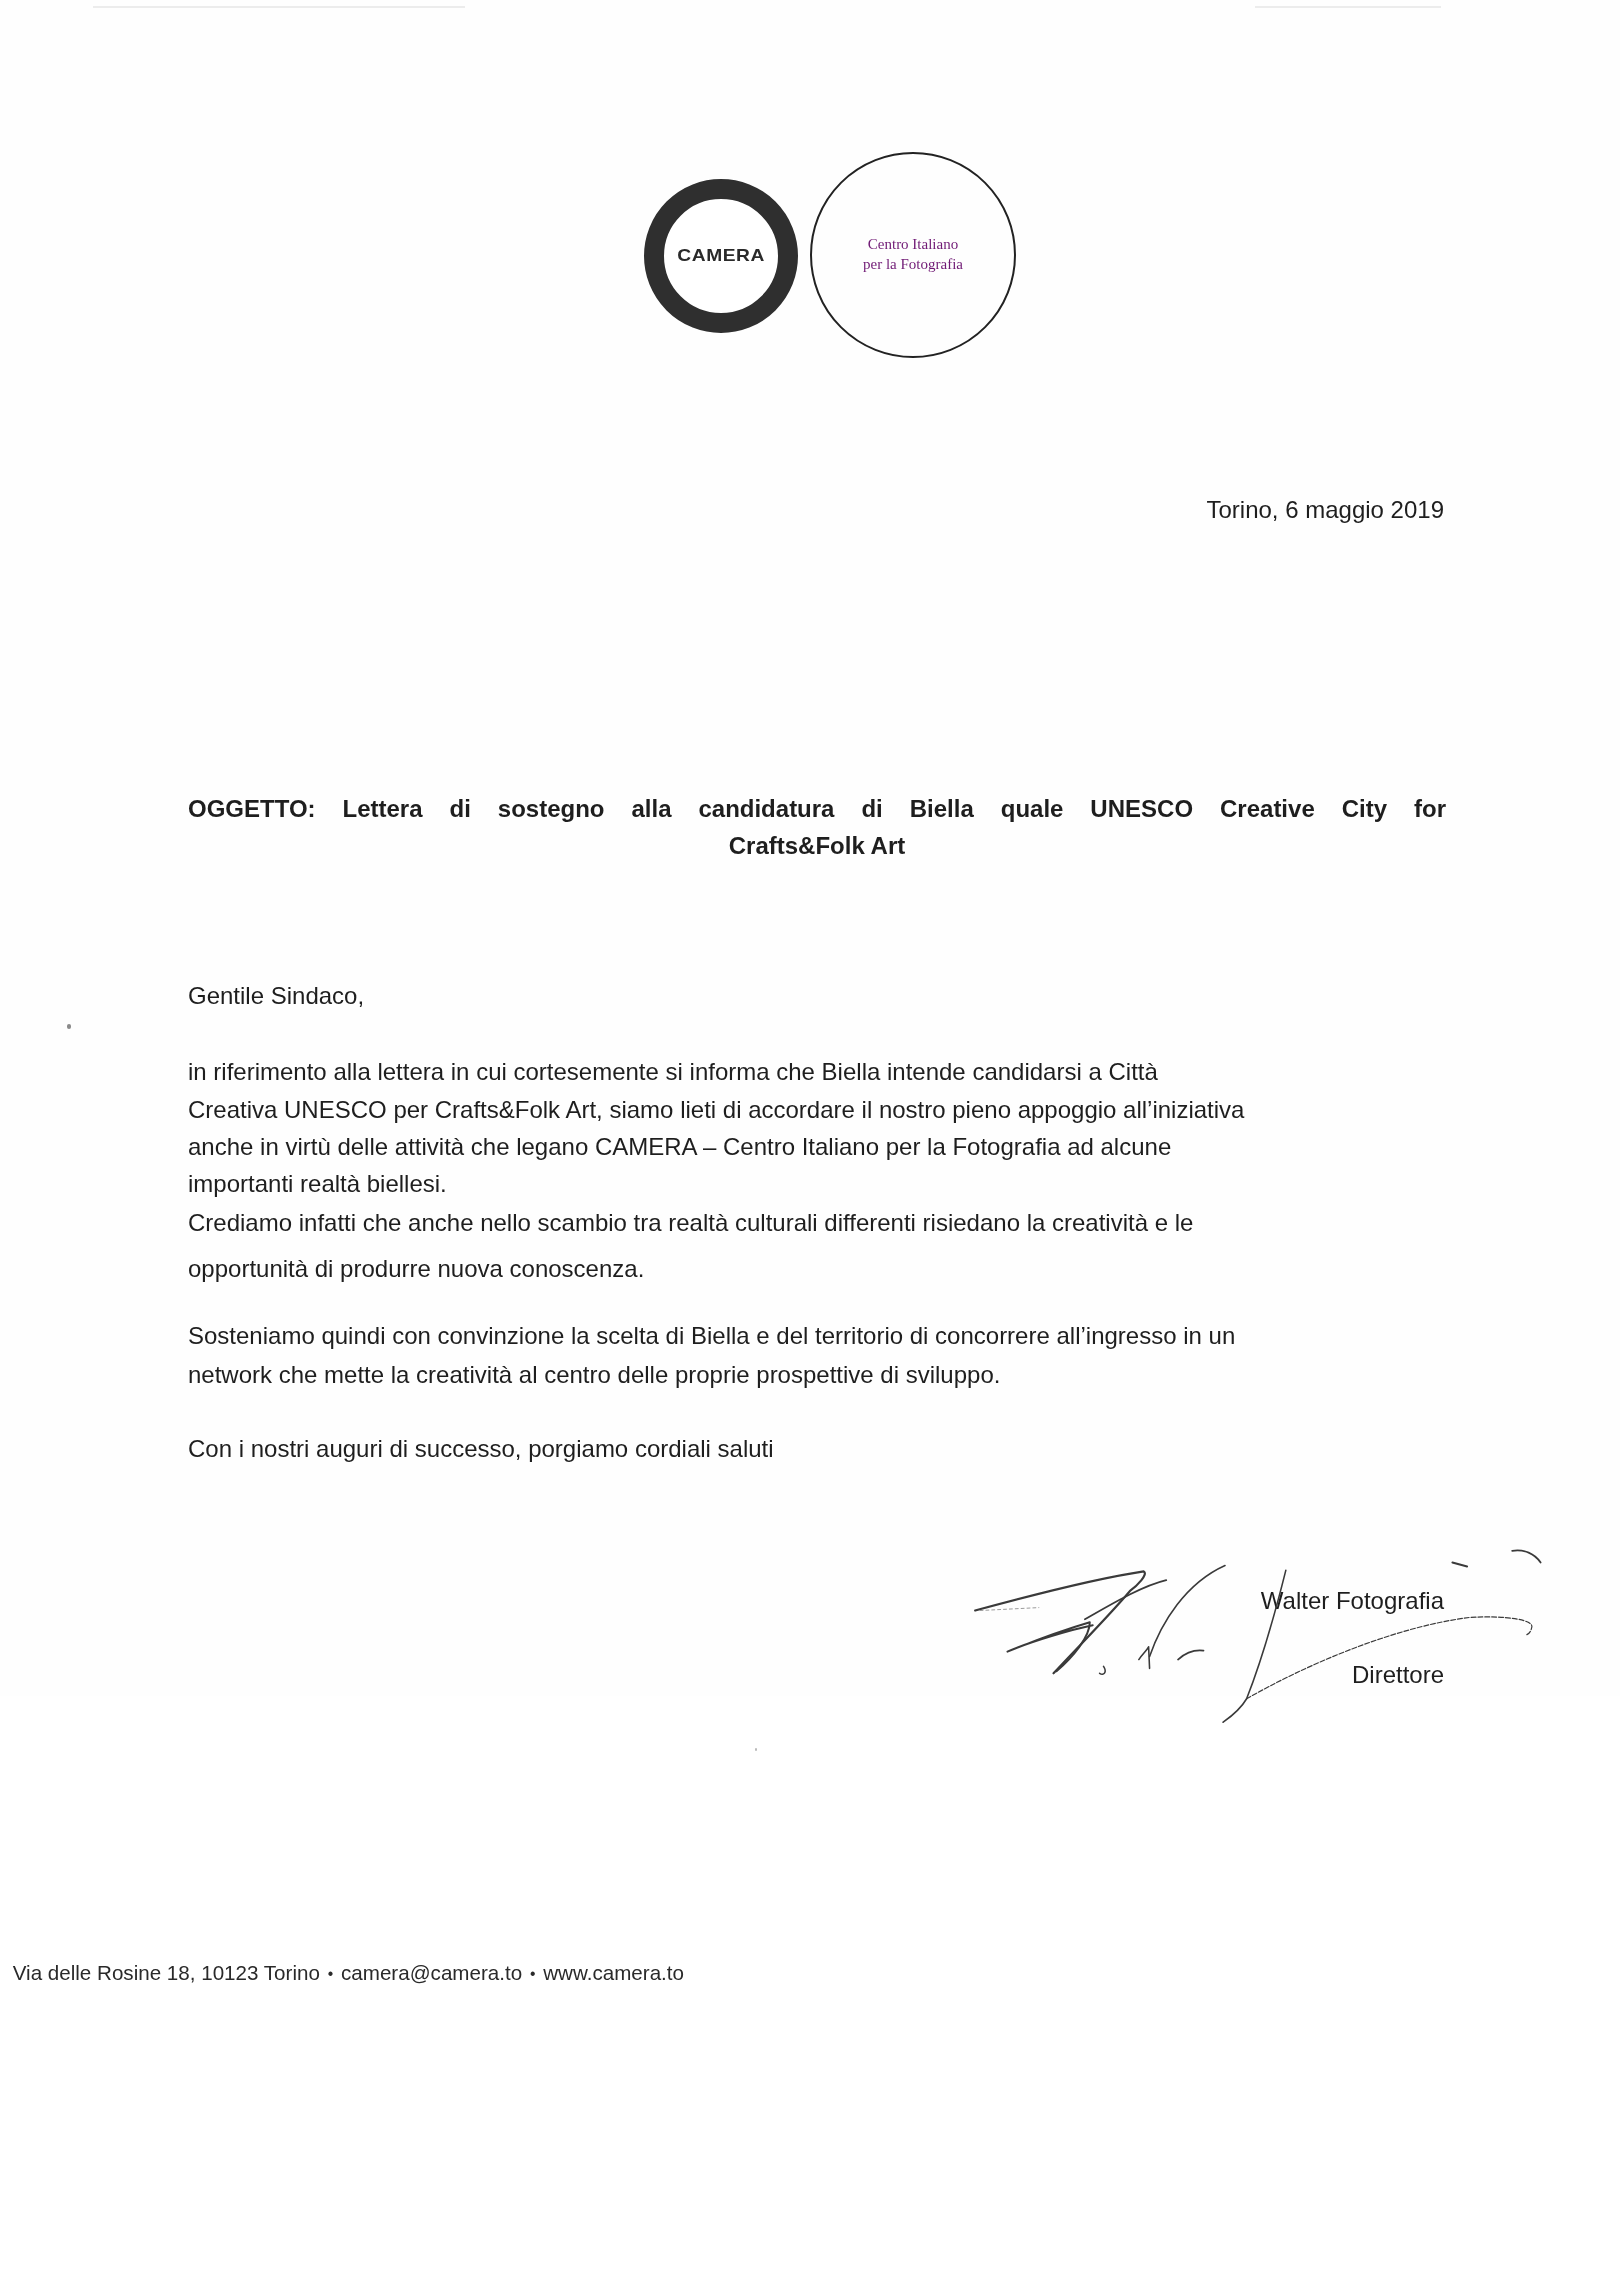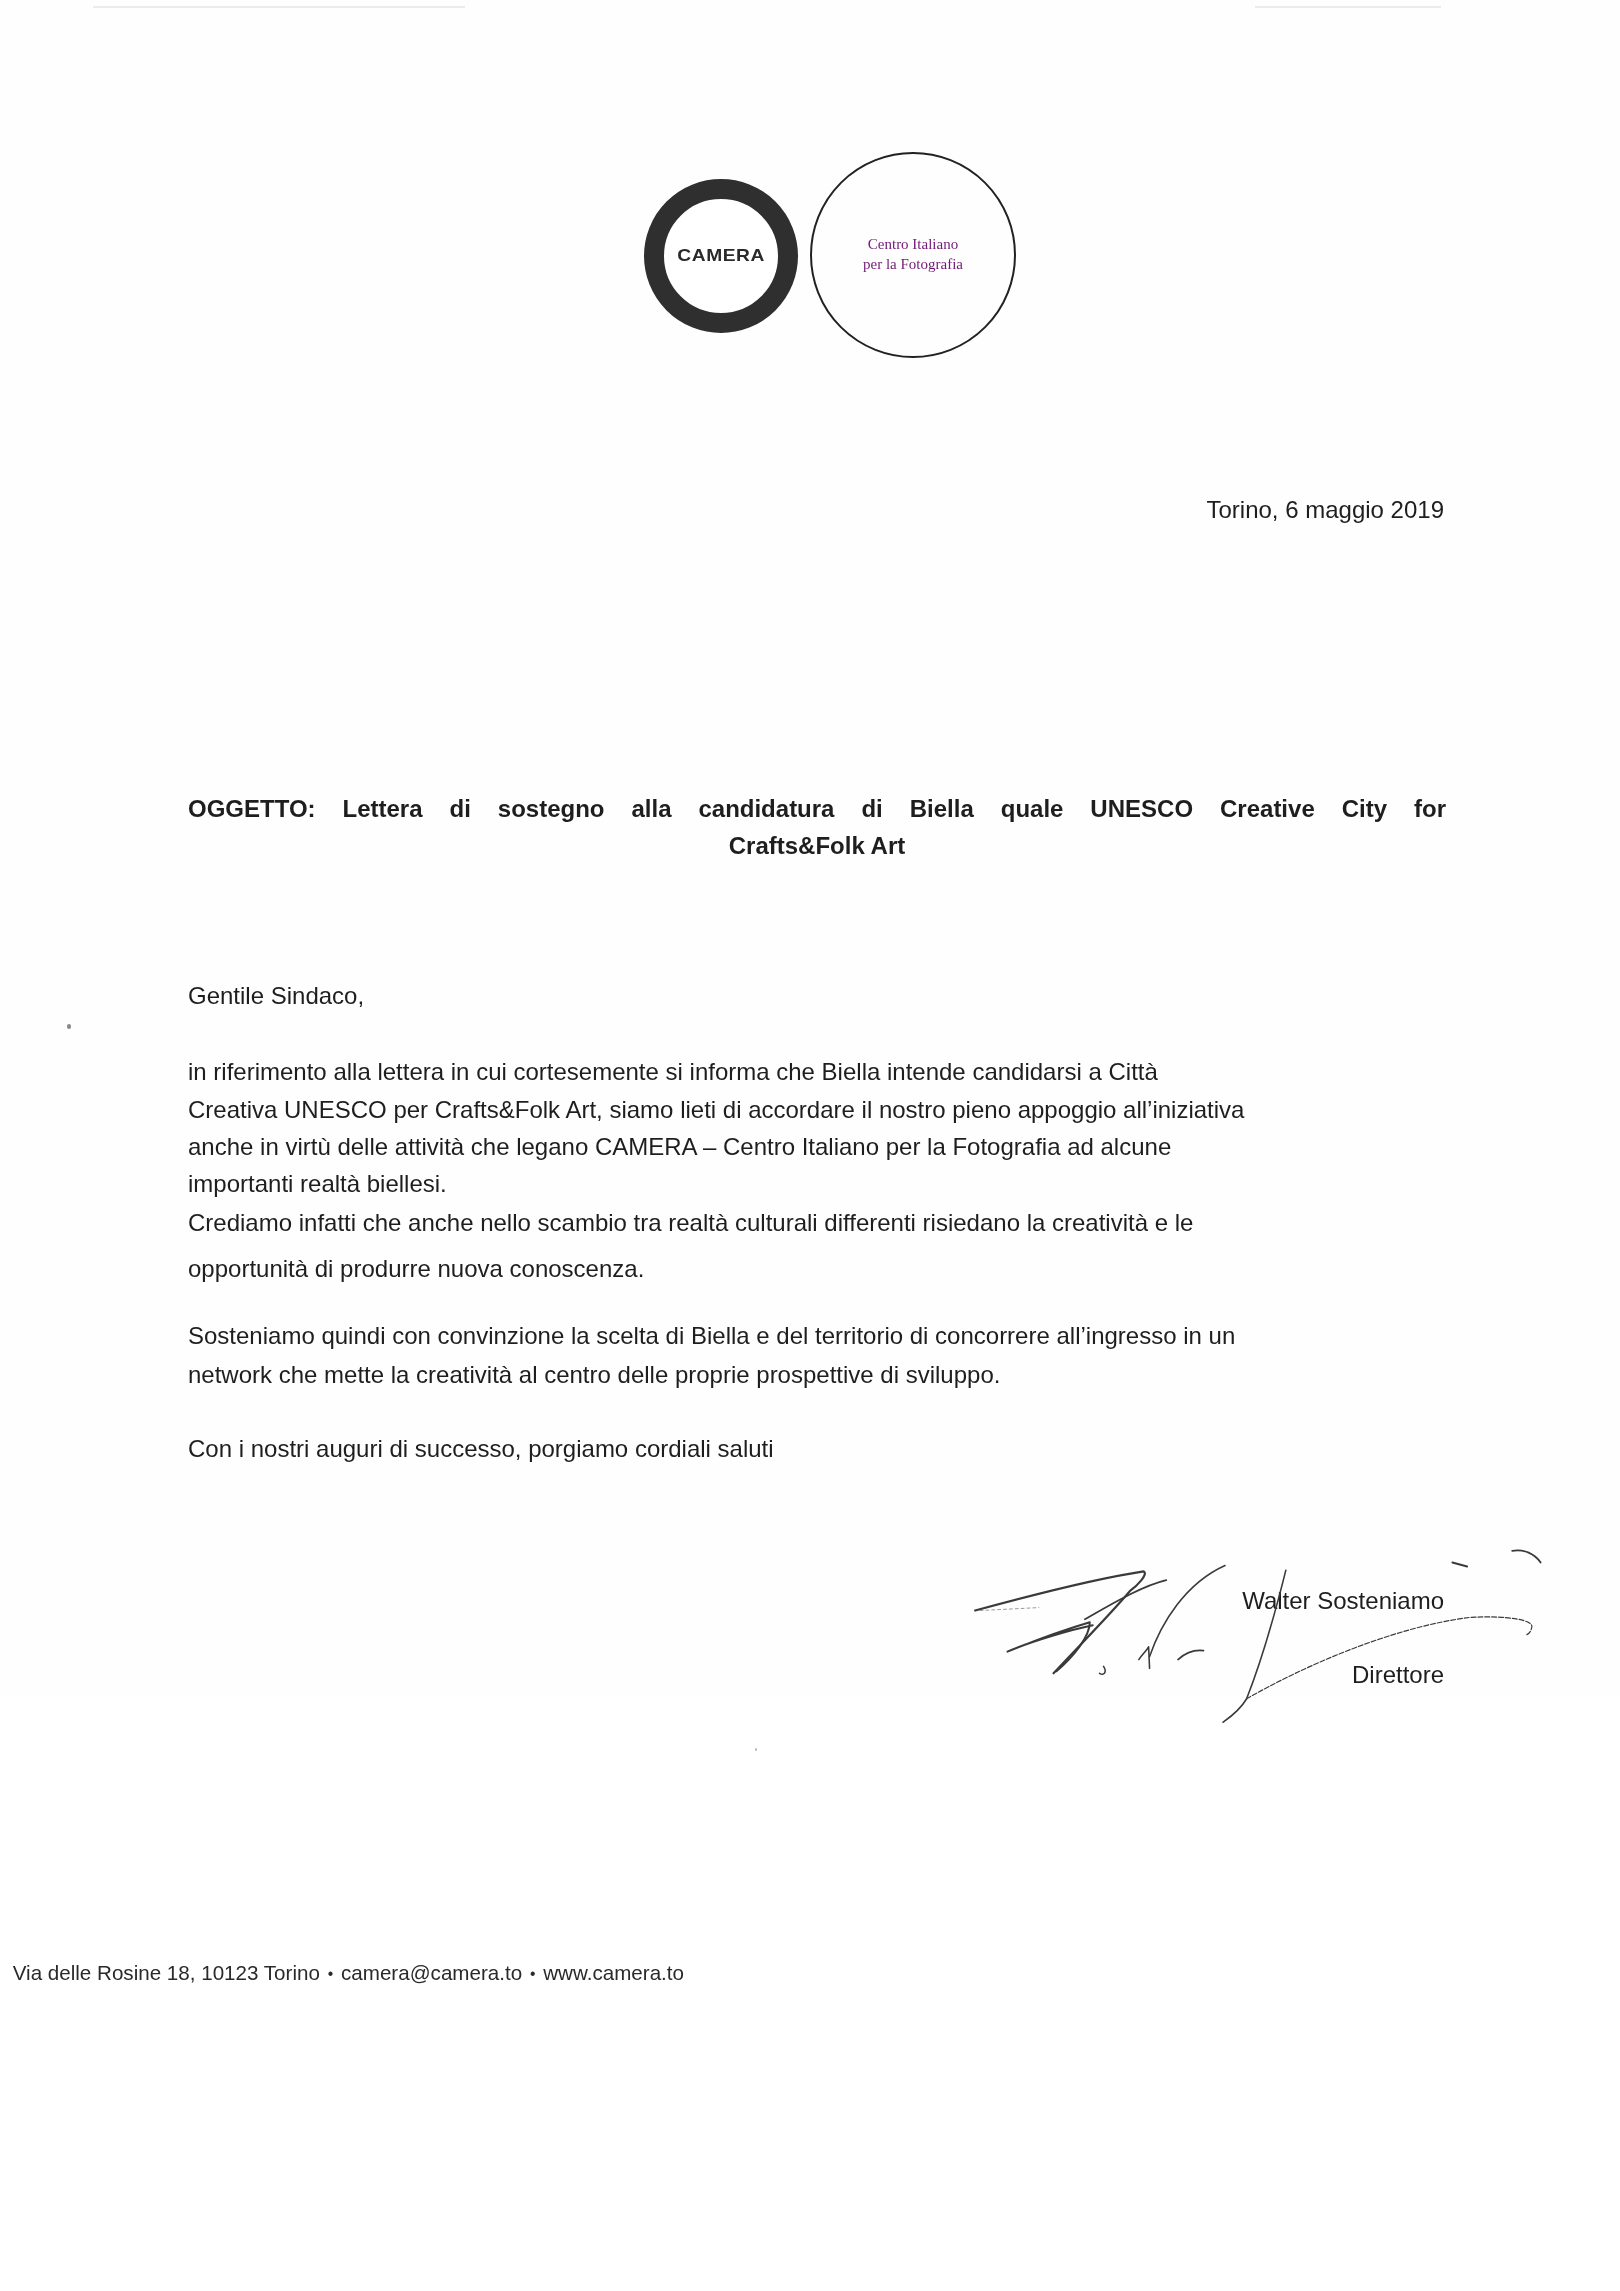--- a/index.html
+++ b/index.html
@@ -57,21 +57,21 @@
   <div class="text para" style="top:1128px;">anche in virtù delle attività che legano CAMERA – Centro Italiano per la Fotografia ad alcune</div>
   <div class="text para" style="top:1165px;">importanti realtà biellesi.</div>
   <div class="text para" style="top:1204px;">Crediamo infatti che anche nello scambio tra realtà culturali differenti risiedano la creatività e le</div>
   <div class="text para" style="top:1242px;margin-top:8px;">opportunità di produrre nuova conoscenza.</div>
 
   <div class="text para" style="top:1317px;">Sosteniamo quindi con convinzione la scelta di Biella e del territorio di concorrere all’ingresso in un</div>
   <div class="text para" style="top:1356px;">network che mette la creatività al centro delle proprie prospettive di sviluppo.</div>
 
   <div class="text para" style="top:1430px;">Con i nostri auguri di successo, porgiamo cordiali saluti</div>
 
-  <div class="text sig-name">Walter Sosteniamo</div>
+  <div class="text sig-name">Walter Fotografia</div>
   <div class="text sig-title">Direttore</div>
 
   <svg class="signature" viewBox="0 0 1653 2338" xmlns="http://www.w3.org/2000/svg">
     <g fill="none" stroke="#3a3a3a" stroke-linecap="round" stroke-linejoin="round">
       <path d="M995 1643 C1050 1628 1120 1610 1167 1603 C1172 1606 1160 1618 1153 1623 C1130 1650 1100 1680 1075 1707" stroke-width="2.2"></path>
       <path d="M1115 1658 C1095 1662 1050 1675 1028 1685 C1060 1672 1095 1660 1112 1655 C1112 1670 1095 1690 1078 1705" stroke-width="2"></path>
       <path d="M1107 1652 C1135 1636 1165 1618 1190 1612" stroke-width="1.8"></path>
       <path d="M1173 1690 C1185 1655 1210 1615 1250 1597" stroke-width="1.6"></path>
       <path d="M1126 1700 C1130 1706 1126 1710 1122 1707" stroke-width="1.6"></path>
       <path d="M1162 1693 C1165 1688 1170 1684 1172 1680 L1173 1702" stroke-width="1.6"></path>

